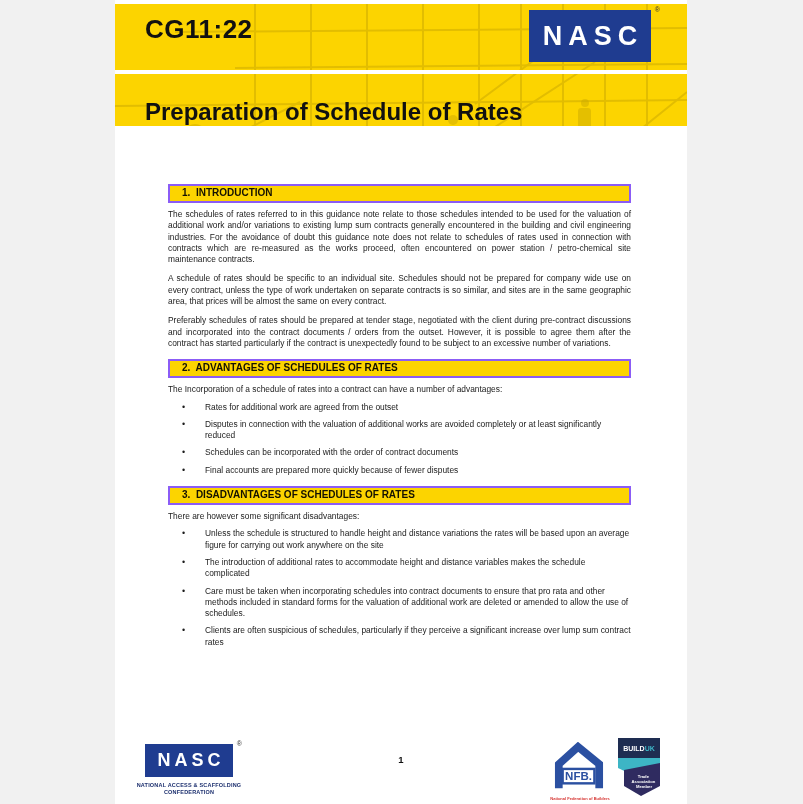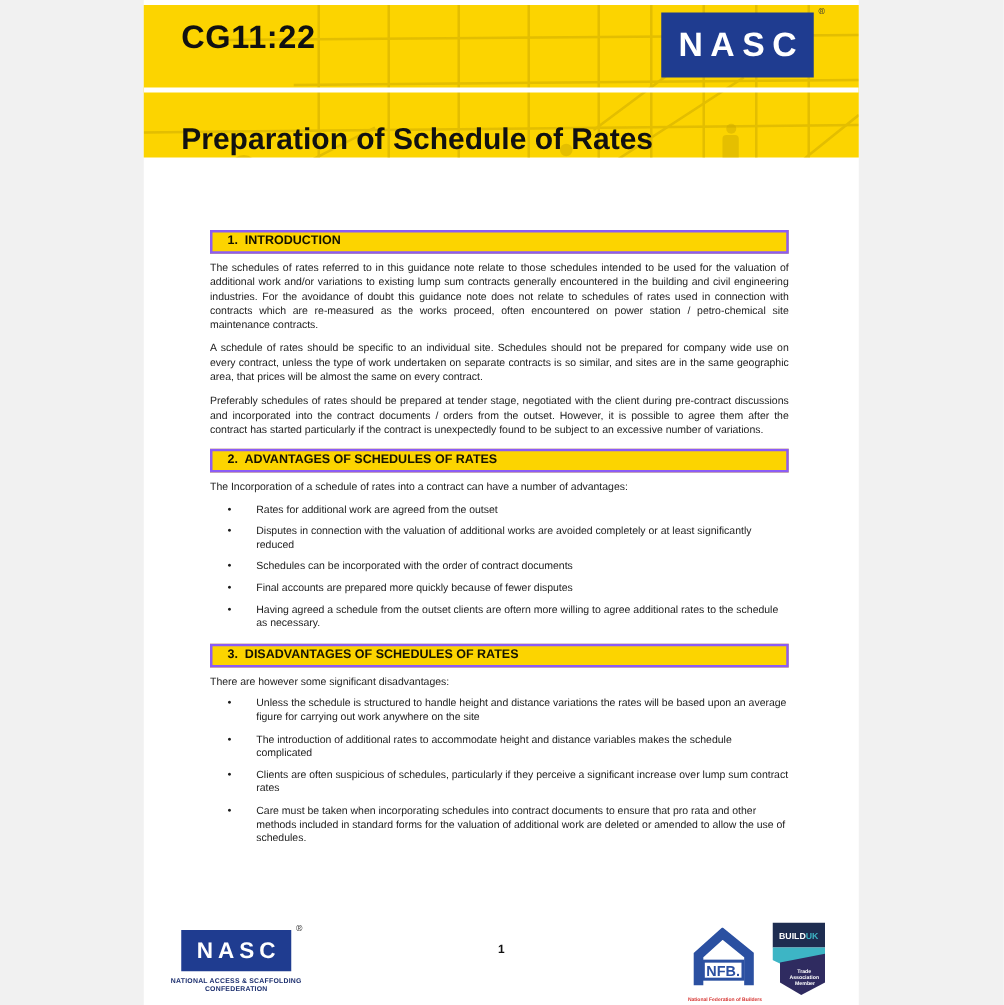--- a/index.html
+++ b/index.html
@@ -171,30 +171,29 @@
     <p>A schedule of rates should be specific to an individual site. Schedules should not be prepared for company wide use on every contract, unless the type of work undertaken on separate contracts is so similar, and sites are in the same geographic area, that prices will be almost the same on every contract.</p>
     <p>Preferably schedules of rates should be prepared at tender stage, negotiated with the client during pre-contract discussions and incorporated into the contract documents / orders from the outset. However, it is possible to agree them after the contract has started particularly if the contract is unexpectedly found to be subject to an excessive number of variations.</p>
 
     <div class="section-bar later">2.  ADVANTAGES OF SCHEDULES OF RATES</div>
     <p class="intro">The Incorporation of a schedule of rates into a contract can have a number of advantages:</p>
     <ul>
       <li>Rates for additional work are agreed from the outset</li>
       <li>Disputes in connection with the valuation of additional works are avoided completely or at least significantly reduced</li>
       <li>Schedules can be incorporated with the order of contract documents</li>
       <li>Final accounts are prepared more quickly because of fewer disputes</li>
-      <li>Having agreed a schedule from the outset clients are oftern more willing to agree additional rates to the schedule as necessary.</li>
     </ul>
 
     <div class="section-bar later">3.  DISADVANTAGES OF SCHEDULES OF RATES</div>
     <p class="intro">There are however some significant disadvantages:</p>
     <ul>
       <li>Unless the schedule is structured to handle height and distance variations the rates will be based upon an average figure for carrying out work anywhere on the site</li>
       <li>The introduction of additional rates to accommodate height and distance variables makes the schedule complicated</li>
+      <li>Care must be taken when incorporating schedules into contract documents to ensure that pro rata and other methods included in standard forms for the valuation of additional work are deleted or amended to allow the use of schedules.</li>
       <li>Clients are often suspicious of schedules, particularly if they perceive a significant increase over lump sum contract rates</li>
-      <li>Care must be taken when incorporating schedules into contract documents to ensure that pro rata and other methods included in standard forms for the valuation of additional work are deleted or amended to allow the use of schedules.</li>
     </ul>
   </div>
 
   <div class="nasc-logo nasc-footer">
     <div class="box">
       <div class="redbar"></div>
       <div class="whiteline"></div>
       <div class="letters">NASC</div>
     </div>
     <span class="reg">®</span>

